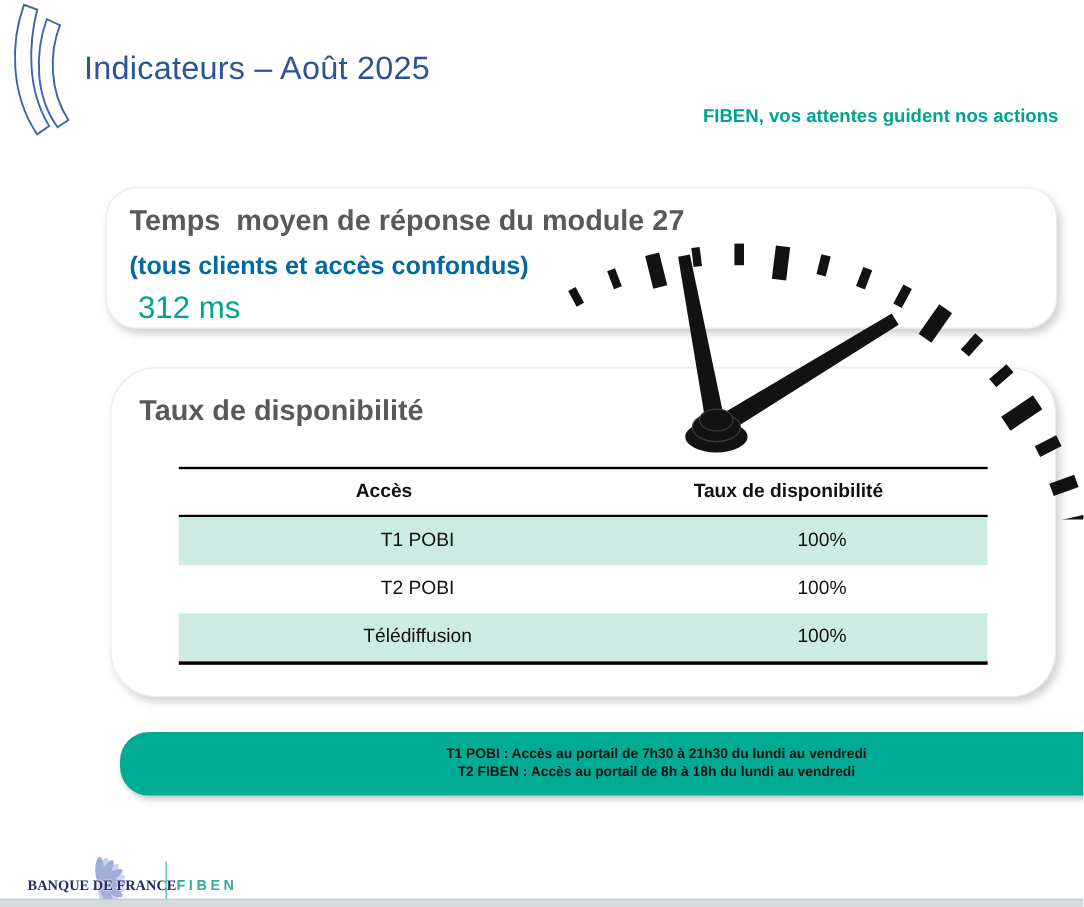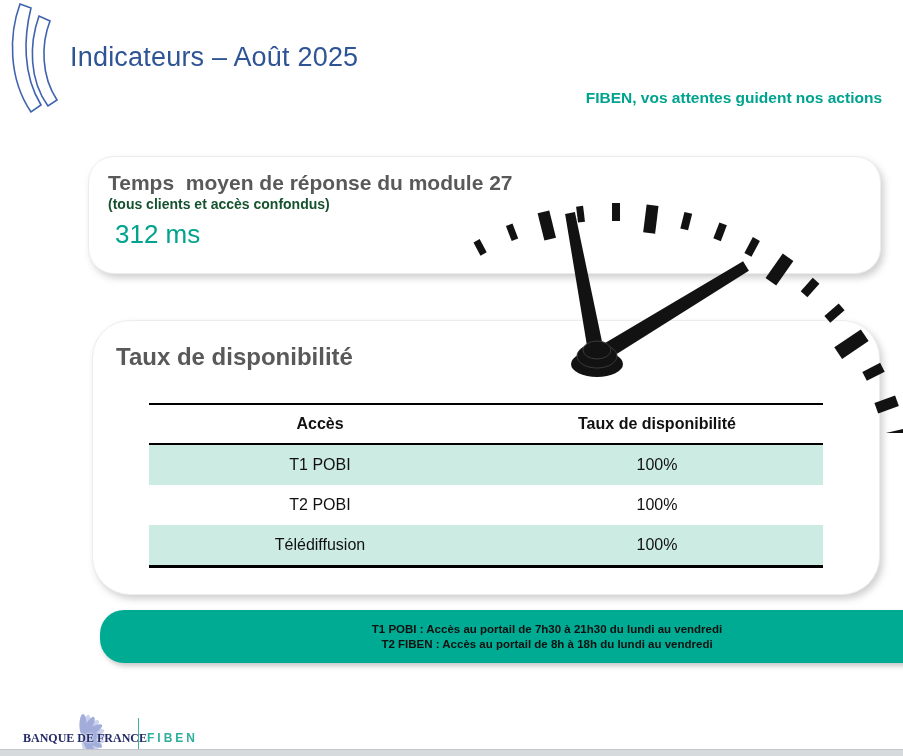--- a/index.html
+++ b/index.html
@@ -8,33 +8,33 @@
 
   
   .crescents{position:absolute;left:4px;top:2px;}
   .page-title{position:absolute;left:70px;top:42px;font-size:27px;font-weight:normal;color:#2F5496;letter-spacing:.2px;}
   .tagline{position:absolute;right:21px;top:89px;font-size:15.5px;font-weight:bold;color:#00A38E;}
 
   
   .card{position:absolute;background:#fff;border:1px solid #ededed;
         box-shadow:3px 4px 7px rgba(150,150,150,.45);}
   .card-response{left:88px;top:156px;width:793px;height:118px;border-radius:26px;padding:14px 0 0 19px;box-sizing:border-box;}
-  .card-response .t1{font-size:21px;font-weight:bold;color:#595959;white-space:pre;}
-  .card-response .t2{font-size:14px;font-weight:bold;color:#14532d;margin-top:1px;}
+  .card-response .t1{font-size:24px;font-weight:bold;color:#595959;white-space:pre;}
+  .card-response .t2{font-size:21px;font-weight:bold;color:#0369a1;margin-top:11px;}
   .card-response .val{font-size:26px;font-weight:normal;color:#00A38E;margin:7px 0 0 7px;}
 
-  .card-availability{left:92px;top:320px;width:788px;height:275px;border-radius:38px;box-sizing:border-box;}
+  .card-availability{left:92px;top:306px;width:788px;height:275px;border-radius:38px;box-sizing:border-box;}
   .card-availability .heading{position:absolute;left:23px;top:22px;font-size:24px;font-weight:bold;color:#595959;}
 
   
   .tbl{position:absolute;left:56px;top:82px;width:674px;border-top:2px solid #000;}
   .tbl-row{display:grid;grid-template-columns:342px 332px;}
   .tbl-head{height:38px;border-bottom:2px solid #000;}
   .tbl-head .cell{font-weight:bold;}
-  .tbl-body .tbl-row{height:40px;}
+  .tbl-body .tbl-row{height:40px;padding-left:28px;}
   .tbl-body .tbl-row:nth-child(odd){background:#CCEBE3;}
   .tbl-bottom{border-bottom:3px solid #000;}
   .cell{display:flex;align-items:center;justify-content:center;font-size:16px;color:#111;}
 
   
   .clock{position:absolute;left:440px;top:183px;z-index:6;pointer-events:none;}
 
   
   .banner{position:absolute;left:100px;top:610px;width:894px;height:53px;border-radius:24px;
           background:#00AB93;box-shadow:2px 3px 5px rgba(150,150,150,.55);

